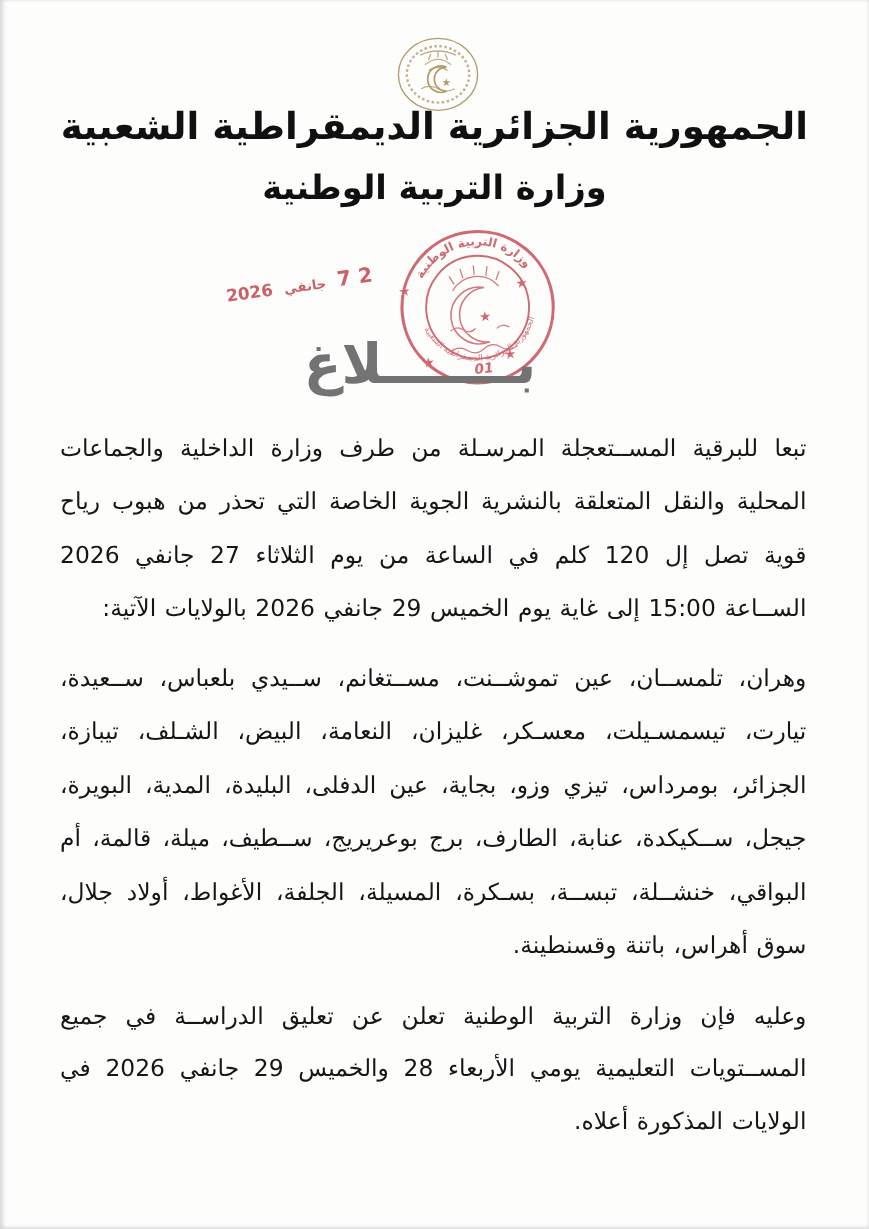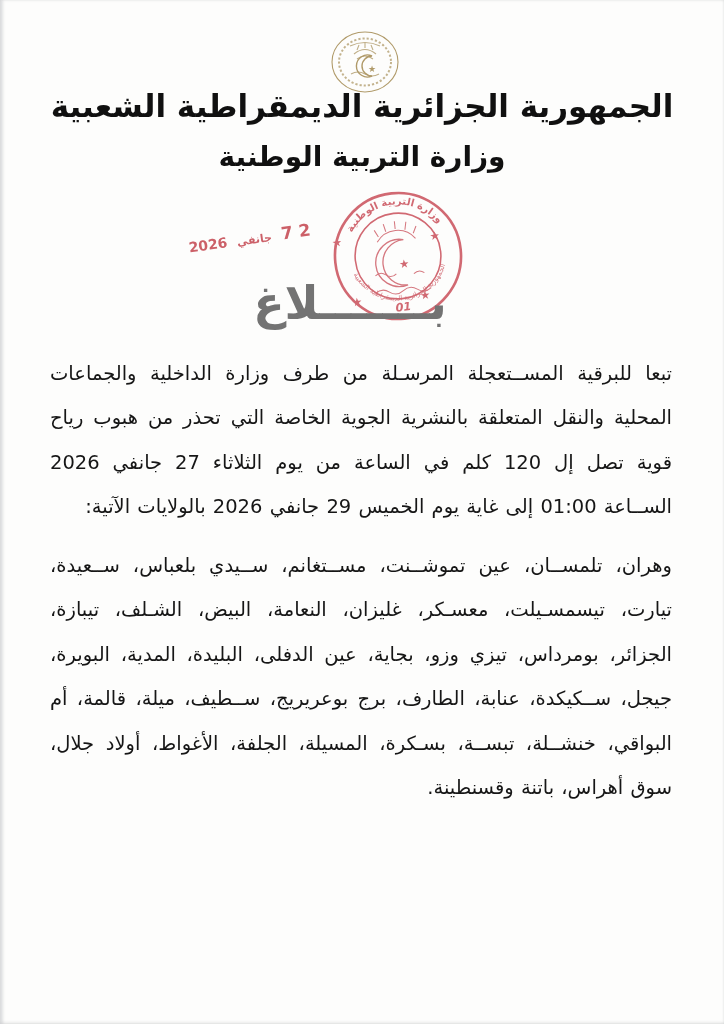--- a/index.html
+++ b/index.html
@@ -109,17 +109,18 @@
       <text font-size="8" fill="#cd5560" stroke="none" opacity=".9">
         <textPath href="#arcBot" startOffset="50%" text-anchor="middle">الجمهورية الجزائرية الديمقراطية الشعبية</textPath>
       </text>
       <text x="80" y="143" font-size="13" font-weight="bold" font-style="italic" fill="#cd5560" stroke="none" text-anchor="middle">01</text>
     </g>
   </svg>
 
   <h1 class="title">بـــــــلاغ</h1>
 
   <div class="body-block">
-    <p class="para">تبعا للبرقية المســتعجلة المرسـلة من طرف وزارة الداخلية والجماعات المحلية والنقل المتعلقة بالنشرية الجوية الخاصة التي تحذر من هبوب رياح قوية تصل إل 120 كلم في الساعة من يوم الثلاثاء 27 جانفي 2026 الســاعة 01:00 إلى غاية يوم الخميس 29 جانفي 2026 بالولايات الآتية:</p>
+    <p class="para">تبعا للبرقية المســتعجلة المرسـلة من طرف وزارة الداخلية والجماعات المحلية والنقل المتعلقة بالنشرية الجوية الخاصة التي تحذر من هبوب رياح قوية تصل إل 120 كلم في الساعة من يوم الثلاثاء 27 جانفي 2026 الســاعة 15:00 إلى غاية يوم الخميس 29 جانفي 2026 بالولايات الآتية:</p>
     <p class="para bold">وهران، تلمســان، عين تموشــنت، مســتغانم، ســيدي بلعباس، ســعيدة، تيارت، تيسمسـيلت، معسـكر، غليزان، النعامة، البيض، الشـلف، تيبازة، الجزائر، بومرداس، تيزي وزو، بجاية، عين الدفلى، البليدة، المدية، البويرة، جيجل، ســكيكدة، عنابة، الطارف، برج بوعريريج، ســطيف، ميلة، قالمة، أم البواقي، خنشــلة، تبســة، بسـكرة، المسيلة، الجلفة، الأغواط، أولاد جلال، سوق أهراس، باتنة وقسنطينة.</p>
+    <p class="para bold">وعليه فإن وزارة التربية الوطنية تعلن عن تعليق الدراســة في جميع المســتويات التعليمية يومي الأربعاء 28 والخميس 29 جانفي 2026 في الولايات المذكورة أعلاه.</p>
   </div>
 
 </div>
 
 </body></html>

